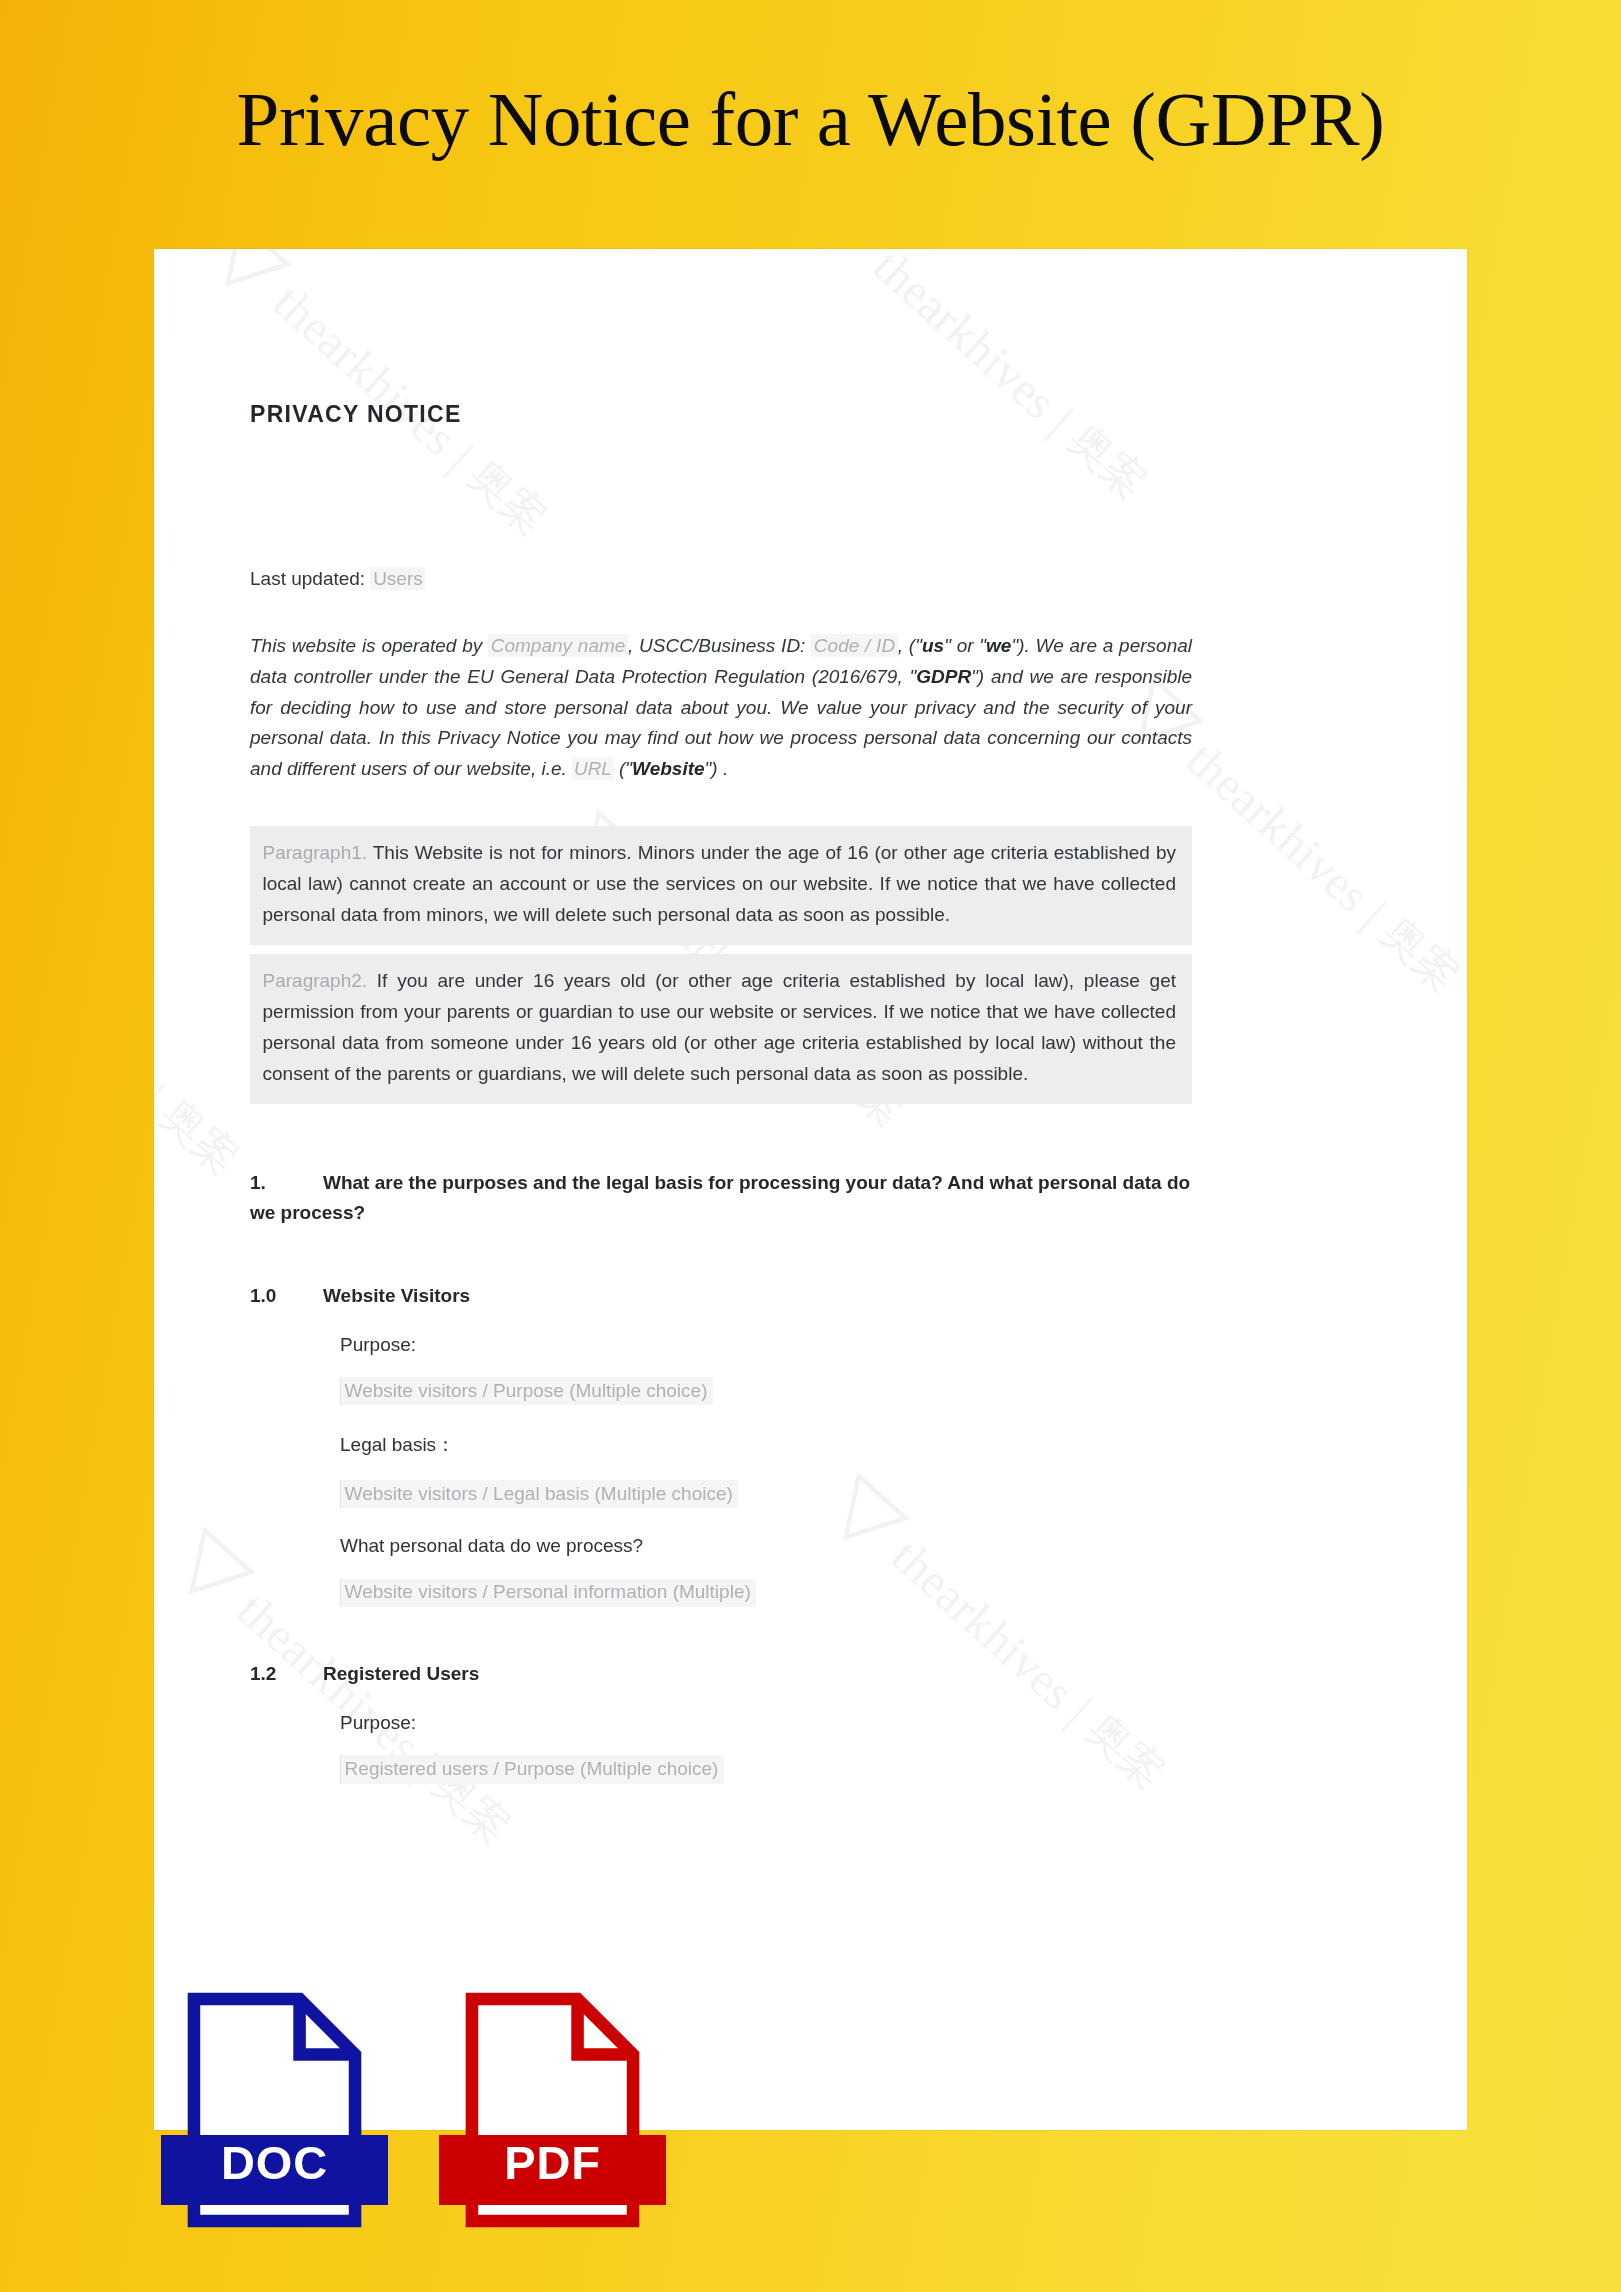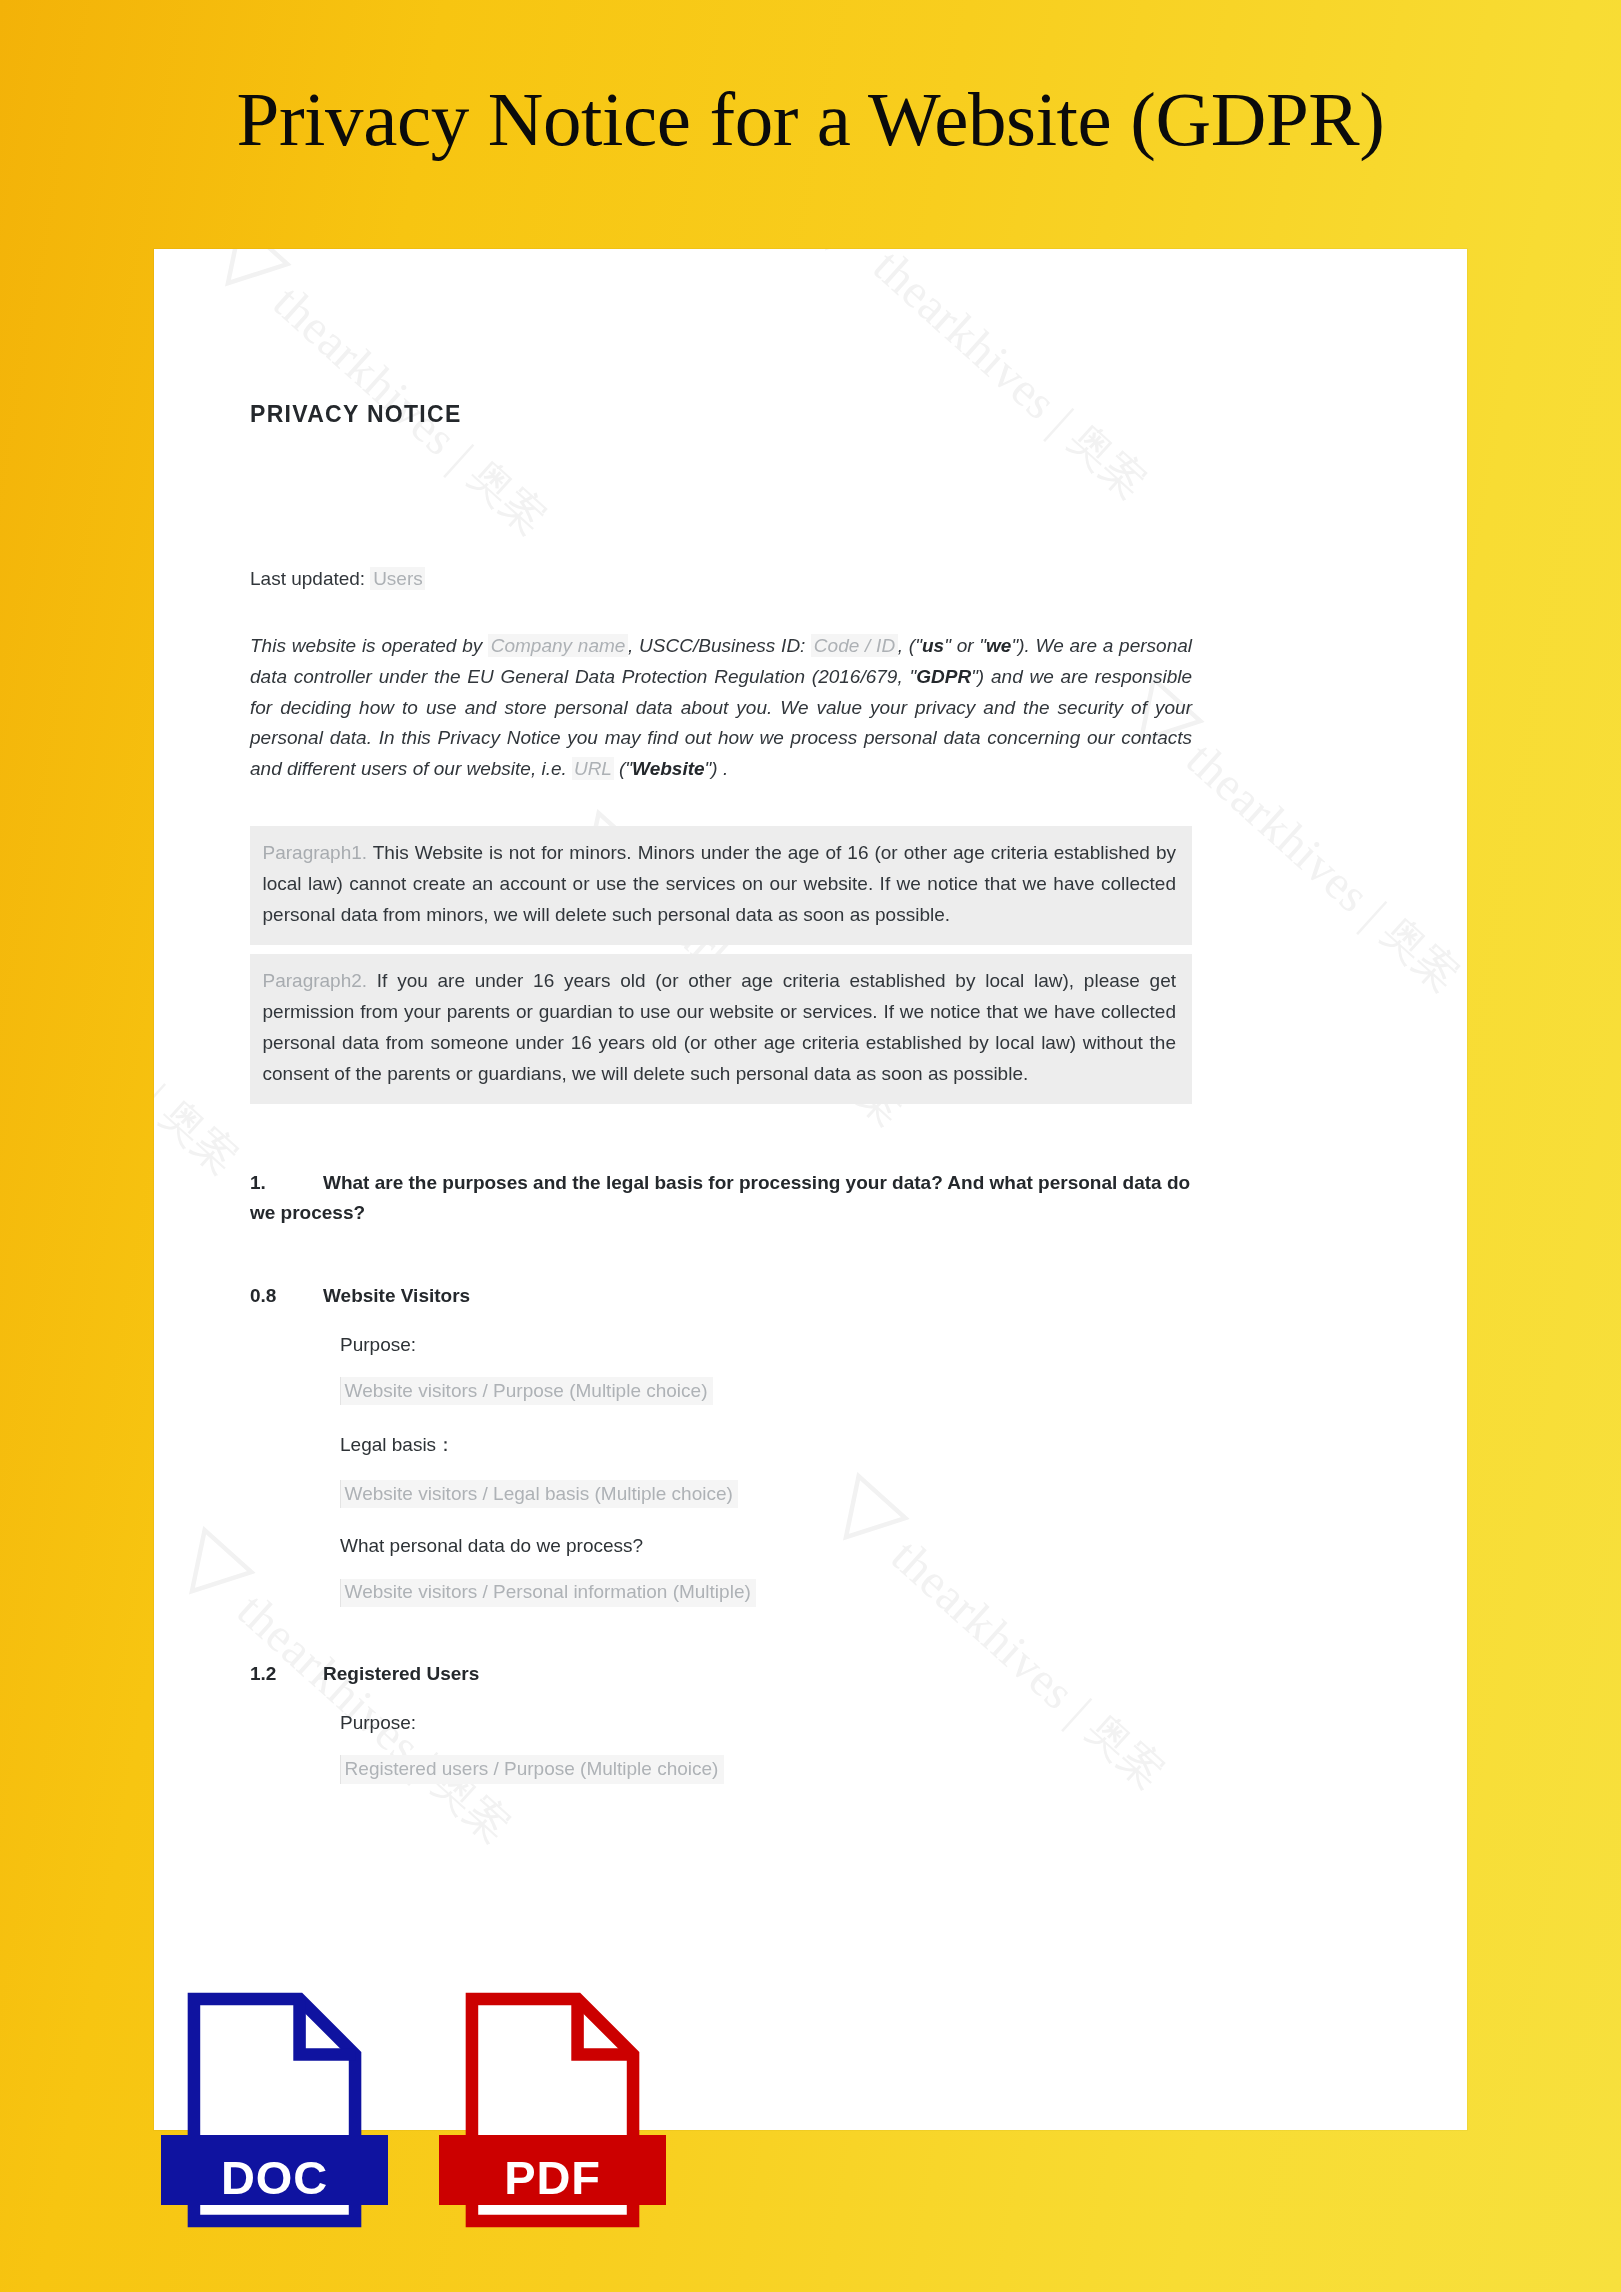--- a/index.html
+++ b/index.html
@@ -201,21 +201,21 @@
     height: 240px;
   }
   .badge svg { display: block; }
   .badge-band {
     position: absolute;
     left: -24px;
     top: 145px;
     width: 227px;
     height: 70px;
     display: flex;
-    align-items: flex-end;
+    align-items: flex-start;
     justify-content: center;
   }
   .badge-band span {
     color: #ffffff;
     font-size: 47px;
     font-weight: bold;
     letter-spacing: 0.9px;
     font-family: "Liberation Sans", sans-serif;
   }
 </style>
@@ -308,21 +308,21 @@
       </div>
 
       <div class="body-para"><span>This website is operated by </span><span class="ph">Company name</span><span>, USCC/Business ID: </span><span class="ph">Code / ID</span><span>, ("</span><b>us</b><span>" or "</span><b>we</b><span>"). We are a personal data controller under the EU General Data Protection Regulation (2016/679, "</span><b>GDPR</b><span>") and we are responsible for deciding how to use and store personal data about you. We value your privacy and the security of your personal data. In this Privacy Notice you may find out how we process personal data concerning our contacts and different users of our website, i.e. </span><span class="ph-plain">URL</span><span> ("</span><b>Website</b><span>") .</span></div>
 
       <div class="shaded"><span class="ph-label">Paragraph1.</span><span> This Website is not for minors. Minors under the age of 16 (or other age criteria established by local law) cannot create an account or use the services on our website. If we notice that we have collected personal data from minors, we will delete such personal data as soon as possible.</span></div>
 
       <div class="shaded"><span class="ph-label">Paragraph2.</span><span> If you are under 16 years old (or other age criteria established by local law), please get permission from your parents or guardian to use our website or services. If we notice that we have collected personal data from someone under 16 years old (or other age criteria established by local law) without the consent of the parents or guardians, we will delete such personal data as soon as possible.</span></div>
 
       <div class="sec-h1"><span class="num">1.</span><span>What are the purposes and the legal basis for processing your data? And what personal data do we process?</span></div>
 
-      <div class="sec-h2"><span class="num">0.8</span><span>Website Visitors</span></div>
+      <div class="sec-h2"><span class="num">1.0</span><span>Website Visitors</span></div>
 
       <div class="field-group">
         <div class="field-label">Purpose:</div>
         <div><span class="field-value">Website visitors / Purpose (Multiple choice)</span></div>
         <div class="field-label">Legal basis：</div>
         <div><span class="field-value">Website visitors / Legal basis (Multiple choice)</span></div>
         <div class="field-label">What personal data do we process?</div>
         <div><span class="field-value">Website visitors / Personal information (Multiple)</span></div>
       </div>
 

